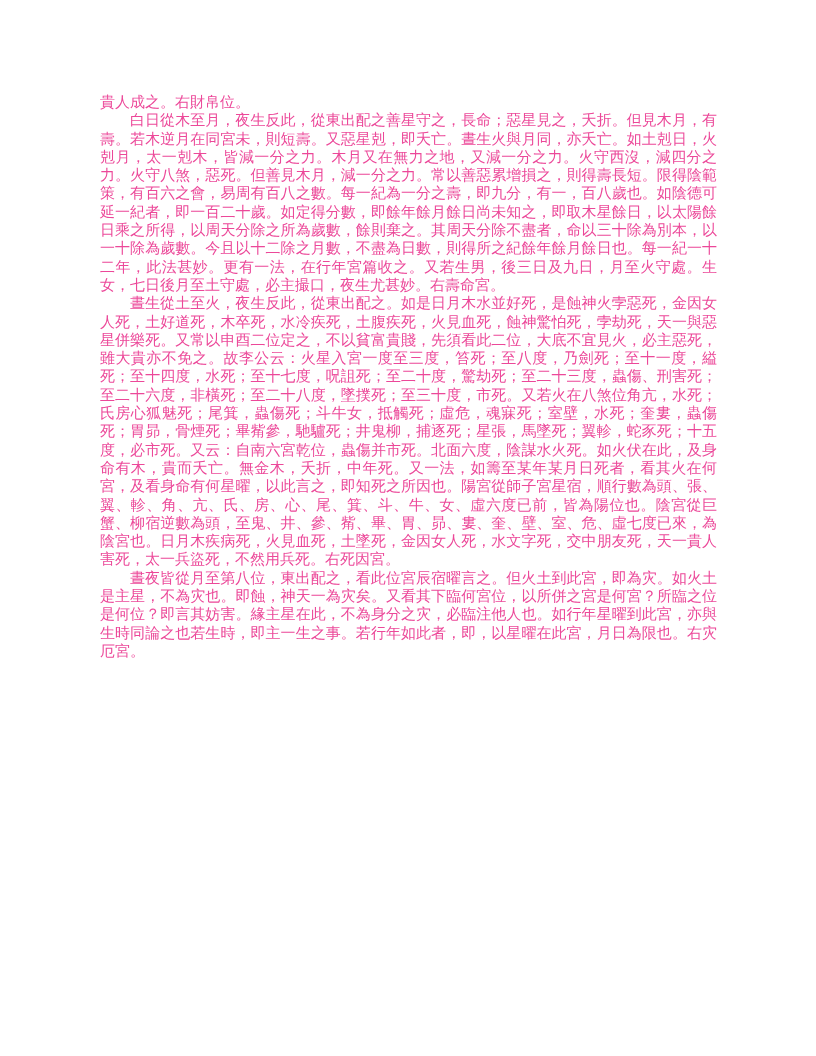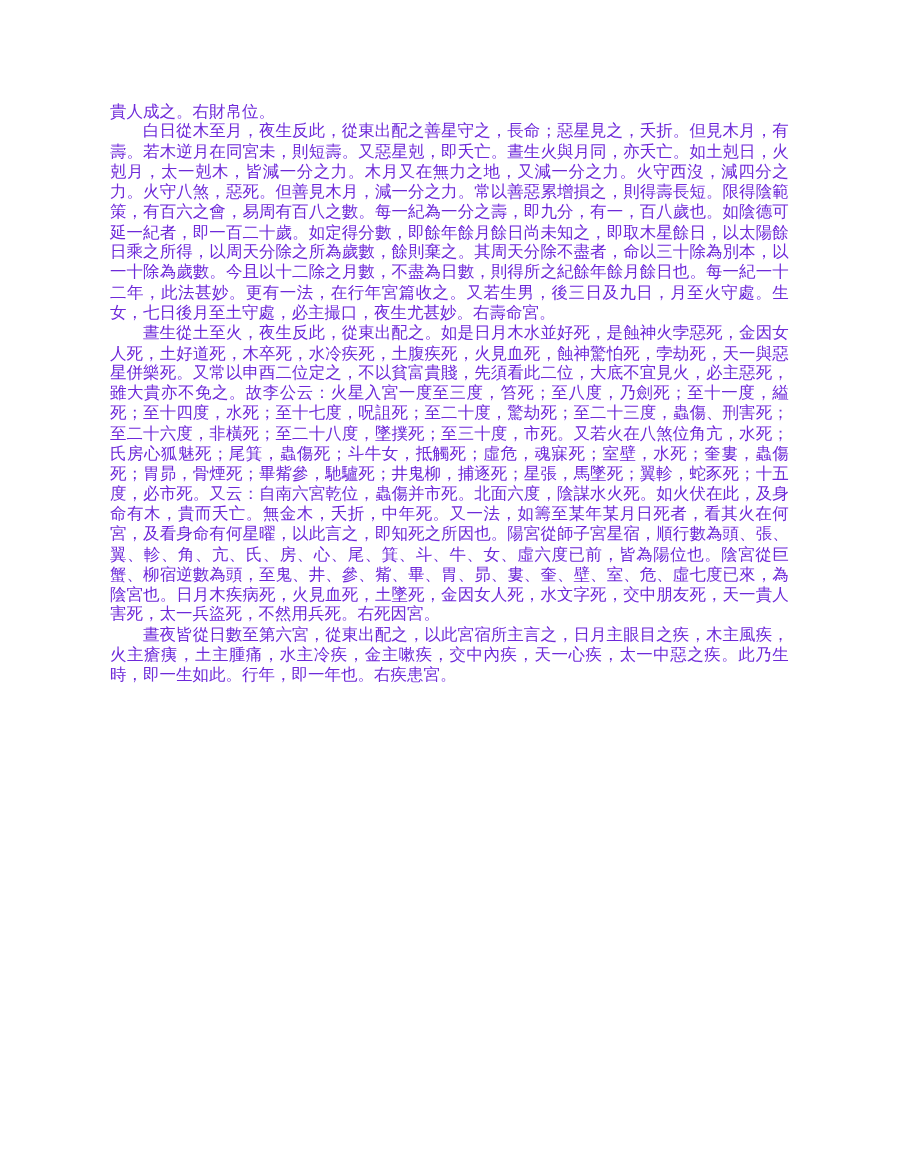--- a/index.html
+++ b/index.html
@@ -33,20 +33,20 @@
     word-break: break-all;
   }
   .doc p.para.indent {
     text-indent: 2em;
   }
 </style>
 </head>
 <body>
 
 <div class="page">
-  <div class="doc" style="color: #6d28d9; font-family: Liberation Serif, serif;">
+  <div class="doc" style="color: #ec4899;">
 
   <p class="para">貴人成之。右財帛位。</p>
       <p class="para indent">白日從木至月，夜生反此，從東出配之善星守之，長命；惡星見之，夭折。但見木月，有壽。若木逆月在同宮未，則短壽。又惡星剋，即夭亡。晝生火與月同，亦夭亡。如土剋日，火剋月，太一剋木，皆減一分之力。木月又在無力之地，又減一分之力。火守西沒，減四分之力。火守八煞，惡死。但善見木月，減一分之力。常以善惡累增損之，則得壽長短。限得陰範策，有百六之會，易周有百八之數。每一紀為一分之壽，即九分，有一，百八歲也。如陰德可延一紀者，即一百二十歲。如定得分數，即餘年餘月餘日尚未知之，即取木星餘日，以太陽餘日乘之所得，以周天分除之所為歲數，餘則棄之。其周天分除不盡者，命以三十除為別本，以一十除為歲數。今且以十二除之月數，不盡為日數，則得所之紀餘年餘月餘日也。每一紀一十二年，此法甚妙。更有一法，在行年宮篇收之。又若生男，後三日及九日，月至火守處。生女，七日後月至土守處，必主撮口，夜生尤甚妙。右壽命宮。</p>
       <p class="para indent">晝生從土至火，夜生反此，從東出配之。如是日月木水並好死，是蝕神火孛惡死，金因女人死，土好道死，木卒死，水冷疾死，土腹疾死，火見血死，蝕神驚怕死，孛劫死，天一與惡星併樂死。又常以申酉二位定之，不以貧富貴賤，先須看此二位，大底不宜見火，必主惡死，雖大貴亦不免之。故李公云：火星入宮一度至三度，笞死；至八度，乃劍死；至十一度，縊死；至十四度，水死；至十七度，呪詛死；至二十度，驚劫死；至二十三度，蟲傷、刑害死；至二十六度，非橫死；至二十八度，墜撲死；至三十度，市死。又若火在八煞位角亢，水死；氏房心狐魅死；尾箕，蟲傷死；斗牛女，抵觸死；虛危，魂寐死；室壁，水死；奎婁，蟲傷死；胃昴，骨煙死；畢觜參，馳驢死；井鬼柳，捕逐死；星張，馬墜死；翼軫，蛇豕死；十五度，必市死。又云：自南六宮乾位，蟲傷并市死。北面六度，陰謀水火死。如火伏在此，及身命有木，貴而夭亡。無金木，夭折，中年死。又一法，如籌至某年某月日死者，看其火在何宮，及看身命有何星曜，以此言之，即知死之所因也。陽宮從師子宮星宿，順行數為頭、張、翼、軫、角、亢、氏、房、心、尾、箕、斗、牛、女、虛六度已前，皆為陽位也。陰宮從巨蟹、柳宿逆數為頭，至鬼、井、參、觜、畢、胃、昴、婁、奎、壁、室、危、虛七度已來，為陰宮也。日月木疾病死，火見血死，土墜死，金因女人死，水文字死，交中朋友死，天一貴人害死，太一兵盜死，不然用兵死。右死因宮。</p>
-      <p class="para indent">晝夜皆從日數至第六宮，從東出配之，以此宮宿所主言之，日月主眼目之疾，木主風疾，火主瘡痍，土主腫痛，水主冷疾，金主嗽疾，交中內疾，天一心疾，太一中惡之疾。此乃生時，即一生如此。行年，即一年也。右疾患宮。</p>
+      <p class="para indent">晝夜皆從月至第八位，東出配之，看此位宮辰宿曜言之。但火土到此宮，即為灾。如火土是主星，不為灾也。即蝕，神天一為灾矣。又看其下臨何宮位，以所併之宮是何宮？所臨之位是何位？即言其妨害。緣主星在此，不為身分之灾，必臨注他人也。如行年星曜到此宮，亦與生時同論之也若生時，即主一生之事。若行年如此者，即，以星曜在此宮，月日為限也。右灾厄宮。</p>
     </div>
 </div>
 
 </body></html>

